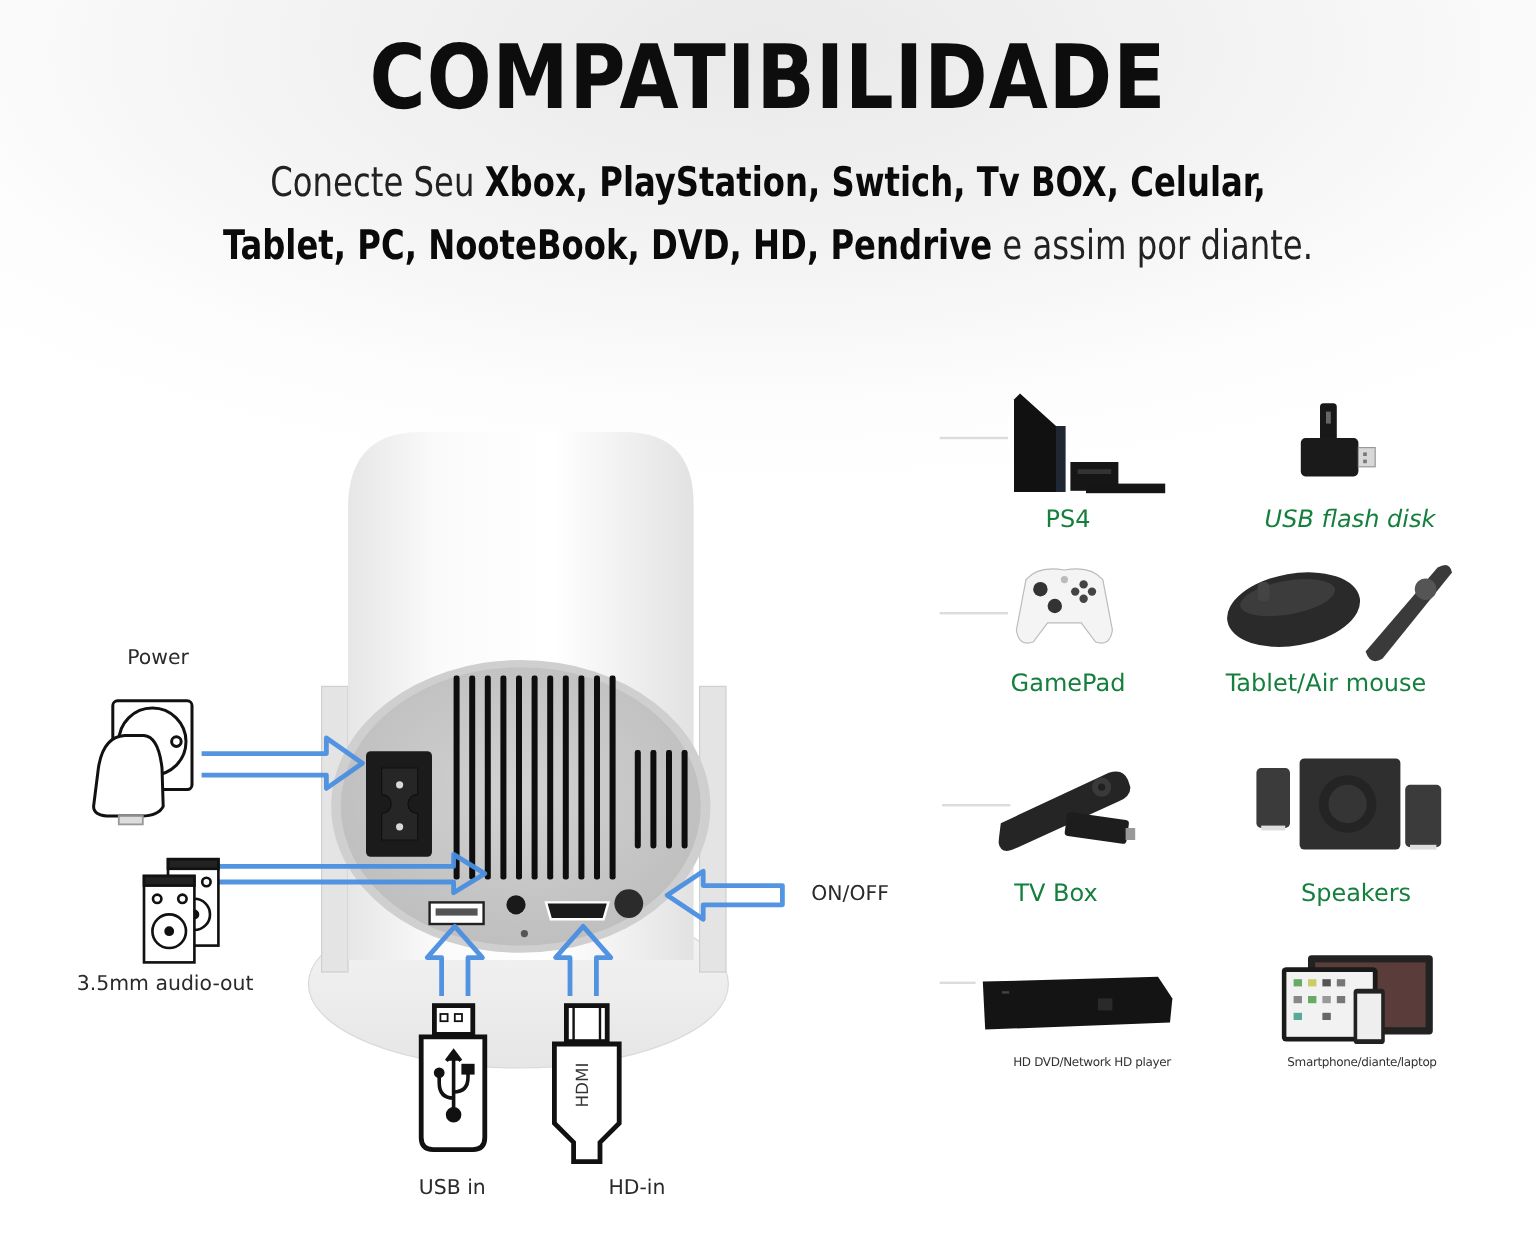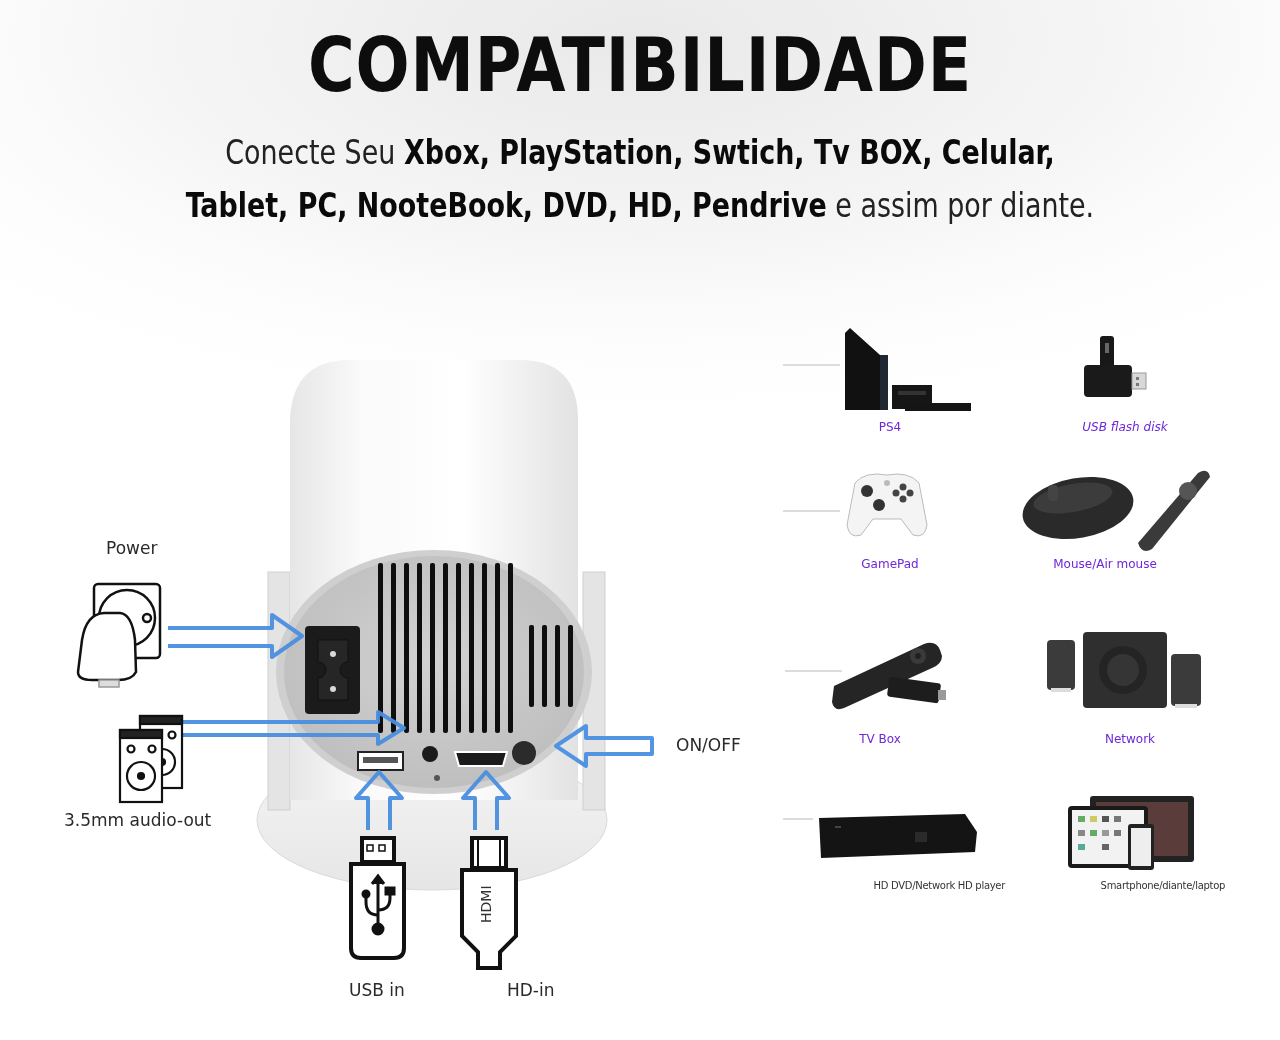--- a/index.html
+++ b/index.html
@@ -24,22 +24,22 @@
   }
   .subtitle b { font-weight: bold; color: #0a0a0a; }
   .subtitle .l { font-weight: normal; color: #222; }
   .line1 { top: 132px; }
   .line2 { top: 185px; }
 
   .label {
     font-family: "DejaVu Sans", sans-serif; color: #2a2a2a; white-space: nowrap;
   }
   .lbl-left { font-size: 17px; }
-  .dev-label { font-size: 12px; color: #6d28d9; text-align: center; }
-  .dev-label-sm { font-size: 10px; color: #333; text-align: right; letter-spacing: -0.3px; }
+  .dev-label { font-size: 20px; color: #15803d; text-align: center; }
+  .dev-label-sm { font-size: 10px; color: #333; text-align: center; letter-spacing: -0.3px; }
 
   .bracket-line { background: #dcdcdc; }
 </style>
 </head>
 <body>
 
 <div class="abs title">COMPATIBILIDADE</div>
 <div class="abs subtitle line1"><span class="l">Conecte Seu </span><b>Xbox, PlayStation, Swtich, Tv BOX,  Celular,</b></div>
 <div class="abs subtitle line2"><b>Tablet, PC, NooteBook, DVD, HD, Pendrive</b><span class="l"> e assim por diante.</span></div>
 
@@ -208,41 +208,41 @@
 </svg>
 <div class="abs dev-label" style="left:840px;top:557px;width:100px;">GamePad</div>
 
 <svg class="abs" style="left:1018px;top:463px;" width="200" height="90">
   <ellipse cx="60" cy="45" rx="56" ry="30" fill="#2a2a2a" transform="rotate(-10 60 45)"></ellipse>
   <ellipse cx="55" cy="35" rx="40" ry="14" fill="#3c3c3c" transform="rotate(-10 55 35)"></ellipse>
   <rect x="30" y="22" width="10" height="16" rx="4" fill="#444"></rect>
   <path d="M120,80 L180,10 Q190,4 192,14 L134,86 Q124,92 120,80 Z" fill="#3a3a3a"></path>
   <circle cx="170" cy="28" r="9" fill="#555"></circle>
 </svg>
-<div class="abs dev-label" style="left:1020px;top:557px;width:170px;">Mouse/Air mouse</div>
+<div class="abs dev-label" style="left:1020px;top:557px;width:170px;">Tablet/Air mouse</div>
 
 <svg class="abs" style="left:832px;top:638px;" width="120" height="80">
   <path d="M2,48 L92,6 Q104,2 108,12 L110,18 Q110,26 100,30 L12,70 Q2,74 0,64 Z" fill="#252525"></path>
   <circle cx="86" cy="18" r="8" fill="#3a3a3a"></circle>
   <circle cx="86" cy="18" r="3" fill="#202020"></circle>
   <rect x="56" y="42" width="52" height="20" rx="3" fill="#1d1d1d" transform="rotate(8 82 52)"></rect>
   <rect x="106" y="52" width="8" height="10" fill="#999"></rect>
 </svg>
 <div class="abs dev-label" style="left:830px;top:732px;width:100px;">TV Box</div>
 
 <svg class="abs" style="left:1045px;top:630px;" width="160" height="90">
   <rect x="2" y="10" width="28" height="50" rx="4" fill="#3b3b3b"></rect>
   <rect x="126" y="24" width="30" height="52" rx="4" fill="#3b3b3b"></rect>
   <rect x="38" y="2" width="84" height="76" rx="4" fill="#2f2f2f"></rect>
   <circle cx="78" cy="40" r="24" fill="#242424"></circle>
   <circle cx="78" cy="40" r="16" fill="#353535"></circle>
   <rect x="6" y="58" width="20" height="4" fill="#ddd"></rect>
   <rect x="130" y="74" width="22" height="4" fill="#ddd"></rect>
 </svg>
-<div class="abs dev-label" style="left:1060px;top:732px;width:140px;">Network</div>
+<div class="abs dev-label" style="left:1060px;top:732px;width:140px;">Speakers</div>
 
 <svg class="abs" style="left:815px;top:812px;" width="165" height="48">
   <path d="M4,6 L150,2 L162,20 L160,40 L6,46 Z" fill="#141414"></path>
   <rect x="100" y="20" width="12" height="10" fill="#2a2a2a"></rect>
   <rect x="20" y="14" width="6" height="2" fill="#444"></rect>
 </svg>
 <div class="abs dev-label-sm" style="left:815px;top:880px;width:190px;">HD DVD/Network HD player</div>
 
 <svg class="abs" style="left:1068px;top:794px;" width="130" height="80">
   <rect x="22" y="2" width="104" height="66" rx="3" fill="#222"></rect>

